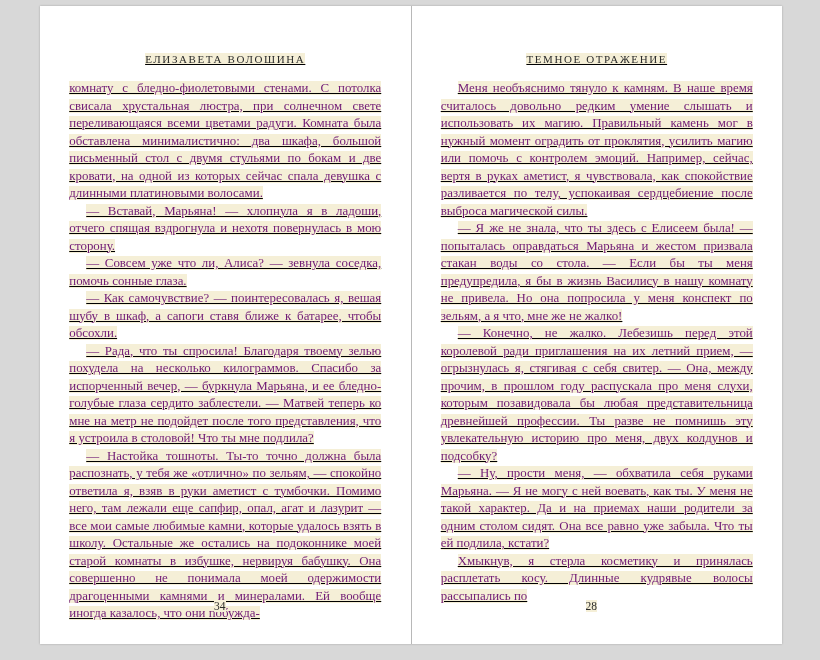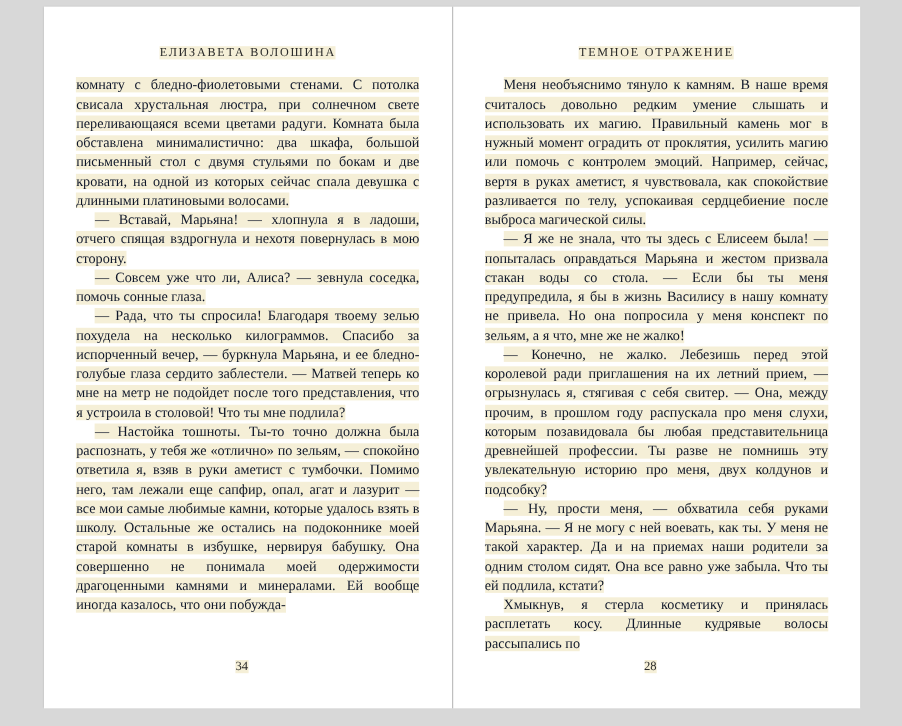--- a/index.html
+++ b/index.html
@@ -27,37 +27,38 @@
     box-sizing: border-box;
     overflow: hidden;
   }
   .divider {
     width: 1px;
     background: #b8b8b8;
     flex: 0 0 1px;
   }
   .page-inner {
     width: 312px;
-    margin: 0 auto;
+    margin: 11px auto;
     padding-top: 36px;
+    text-decoration: underline;
   }
   .running-header {
     text-align: center;
     font-size: 11px;
     letter-spacing: 1.6px;
     color: #2b2b2b;
     margin-bottom: 15px;
     white-space: nowrap;
   }
   .body-text p {
     margin: 0;
     font-size: 12.9px;
     line-height: 17.5px;
     text-align: justify;
-    color: #0f172a;
+    color: #701a75;
   }
   .body-text p.indent {
     text-indent: 17px;
   }
   .hl {
     background: #f5efd7;
   }
   .page-number {
     position: absolute;
     bottom: 32px;
@@ -75,20 +76,21 @@
 
   <div class="page">
     <div class="page-inner">
       <div class="running-header">
         <span class="hl">ЕЛИЗАВЕТА ВОЛОШИНА</span>
       </div>
       <div class="body-text">
         <p><span class="hl">комнату с бледно-фиолетовыми стенами. С потолка свисала хрустальная люстра, при солнечном свете переливающаяся всеми цветами радуги. Комната была обставлена минималистично: два шкафа, большой письменный стол с двумя стульями по бокам и две кровати, на одной из которых сейчас спала девушка с длинными платиновыми волосами.</span></p>
         <p class="indent"><span class="hl">— Вставай, Марьяна! — хлопнула я в ладоши, отчего спящая вздрогнула и нехотя повернулась в мою сторону.</span></p>
         <p class="indent"><span class="hl">— Совсем уже что ли, Алиса? — зевнула соседка, помочь сонные глаза.</span></p>
+        <p class="indent"><span class="hl">— Как самочувствие? — поинтересовалась я, вешая шубу в шкаф, а сапоги ставя ближе к батарее, чтобы обсохли.</span></p>
         <p class="indent"><span class="hl">— Рада, что ты спросила! Благодаря твоему зелью похудела на несколько килограммов. Спасибо за испорченный вечер, — буркнула Марьяна, и ее бледно-голубые глаза сердито заблестели. — Матвей теперь ко мне на метр не подойдет после того представления, что я устроила в столовой! Что ты мне подлила?</span></p>
         <p class="indent"><span class="hl">— Настойка тошноты. Ты-то точно должна была распознать, у тебя же «отлично» по зельям, — спокойно ответила я, взяв в руки аметист с тумбочки. Помимо него, там лежали еще сапфир, опал, агат и лазурит — все мои самые любимые камни, которые удалось взять в школу. Остальные же остались на подоконнике моей старой комнаты в избушке, нервируя бабушку. Она совершенно не понимала моей одержимости драгоценными камнями и минералами. Ей вообще иногда казалось, что они побужда-</span></p>
       </div>
     </div>
     <div class="page-number">
       <span class="hl">34</span>
     </div>
   </div>
 
   <div class="divider"></div>

